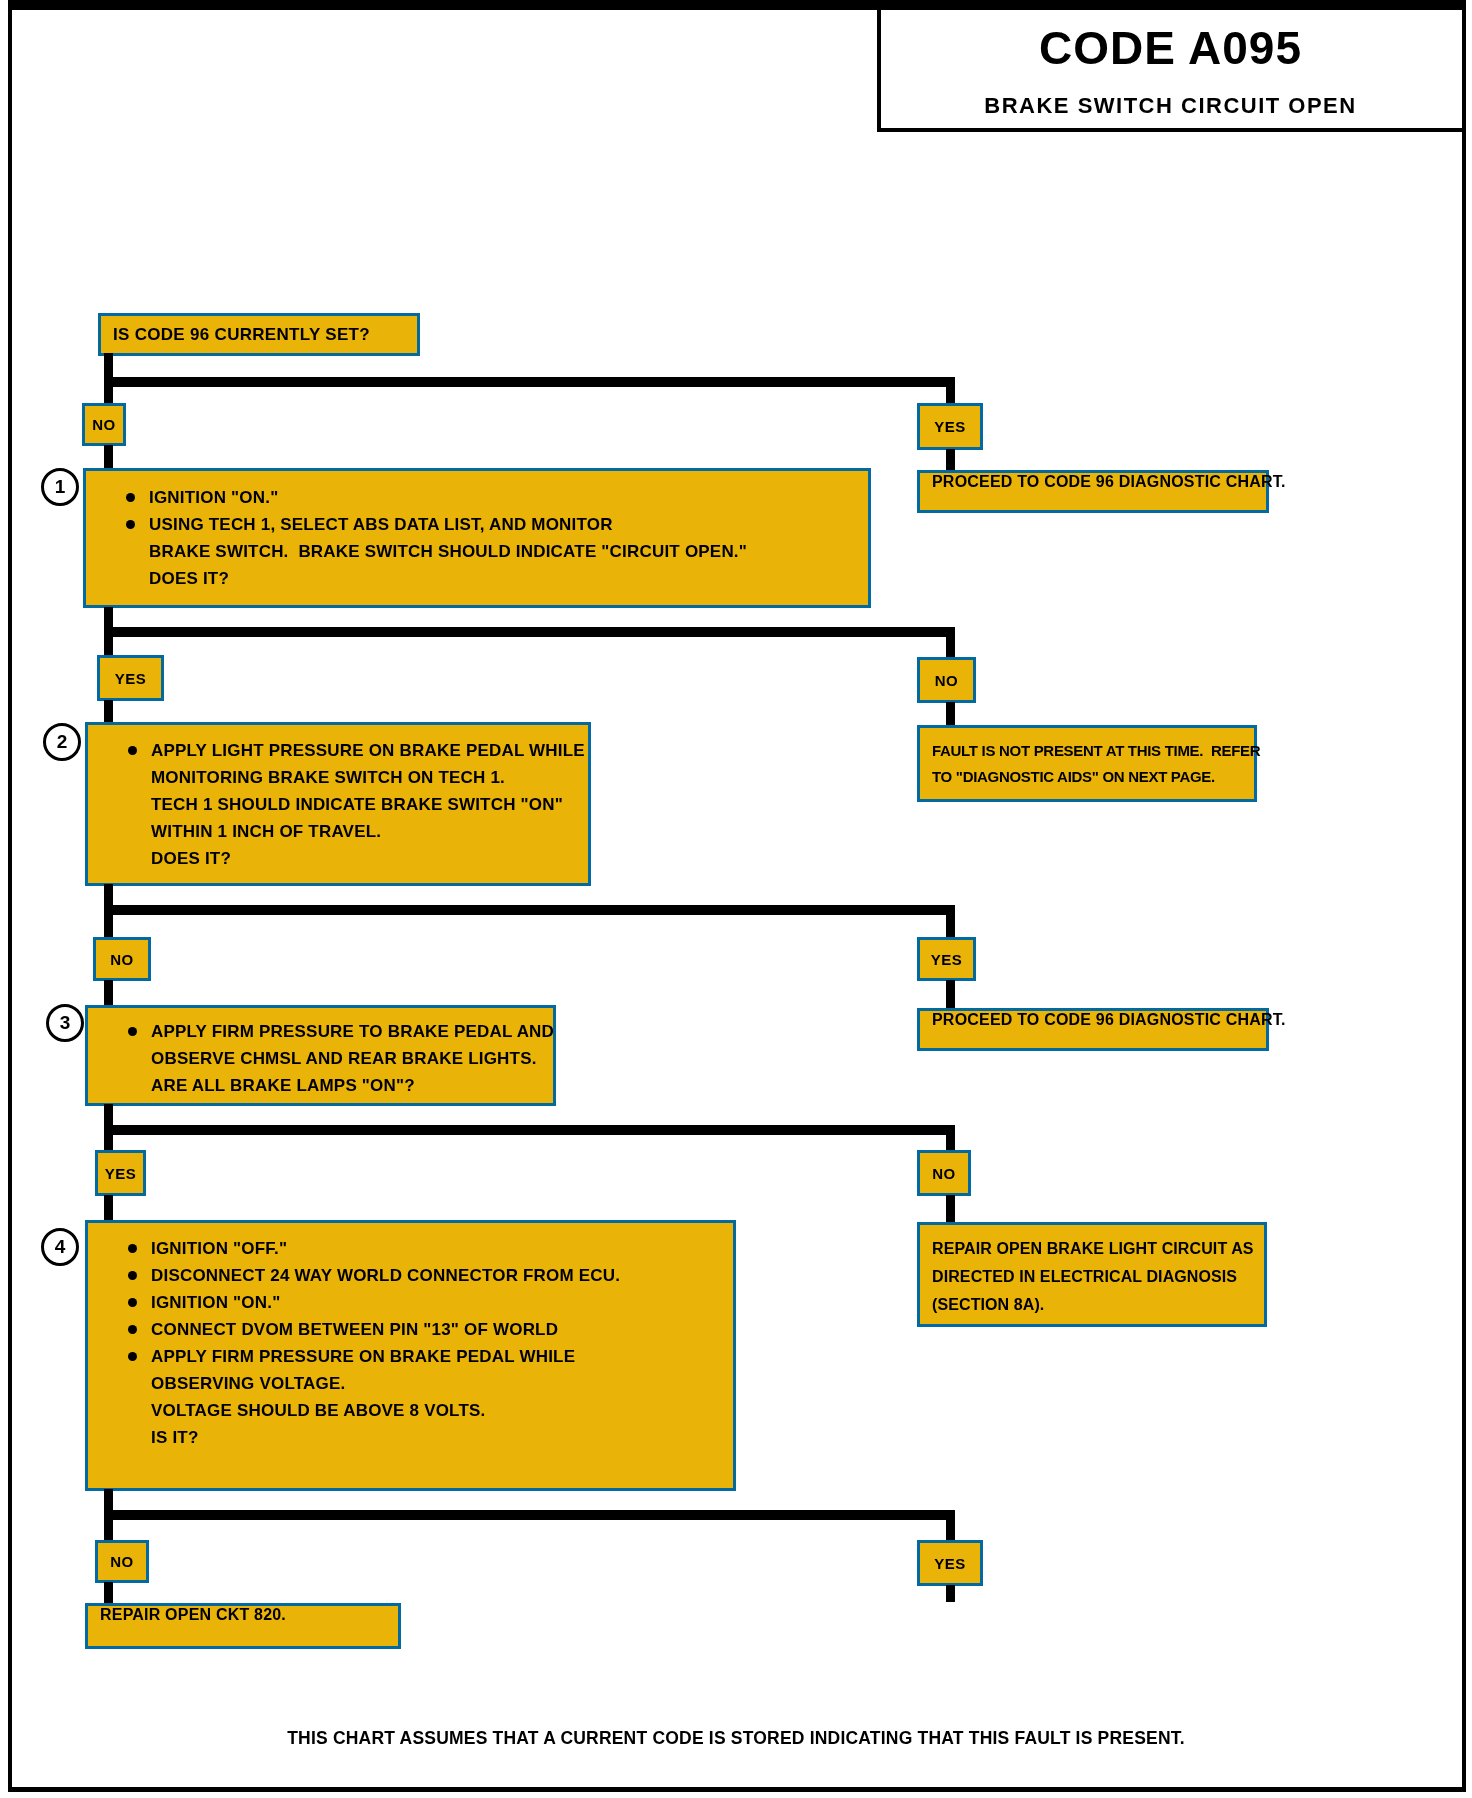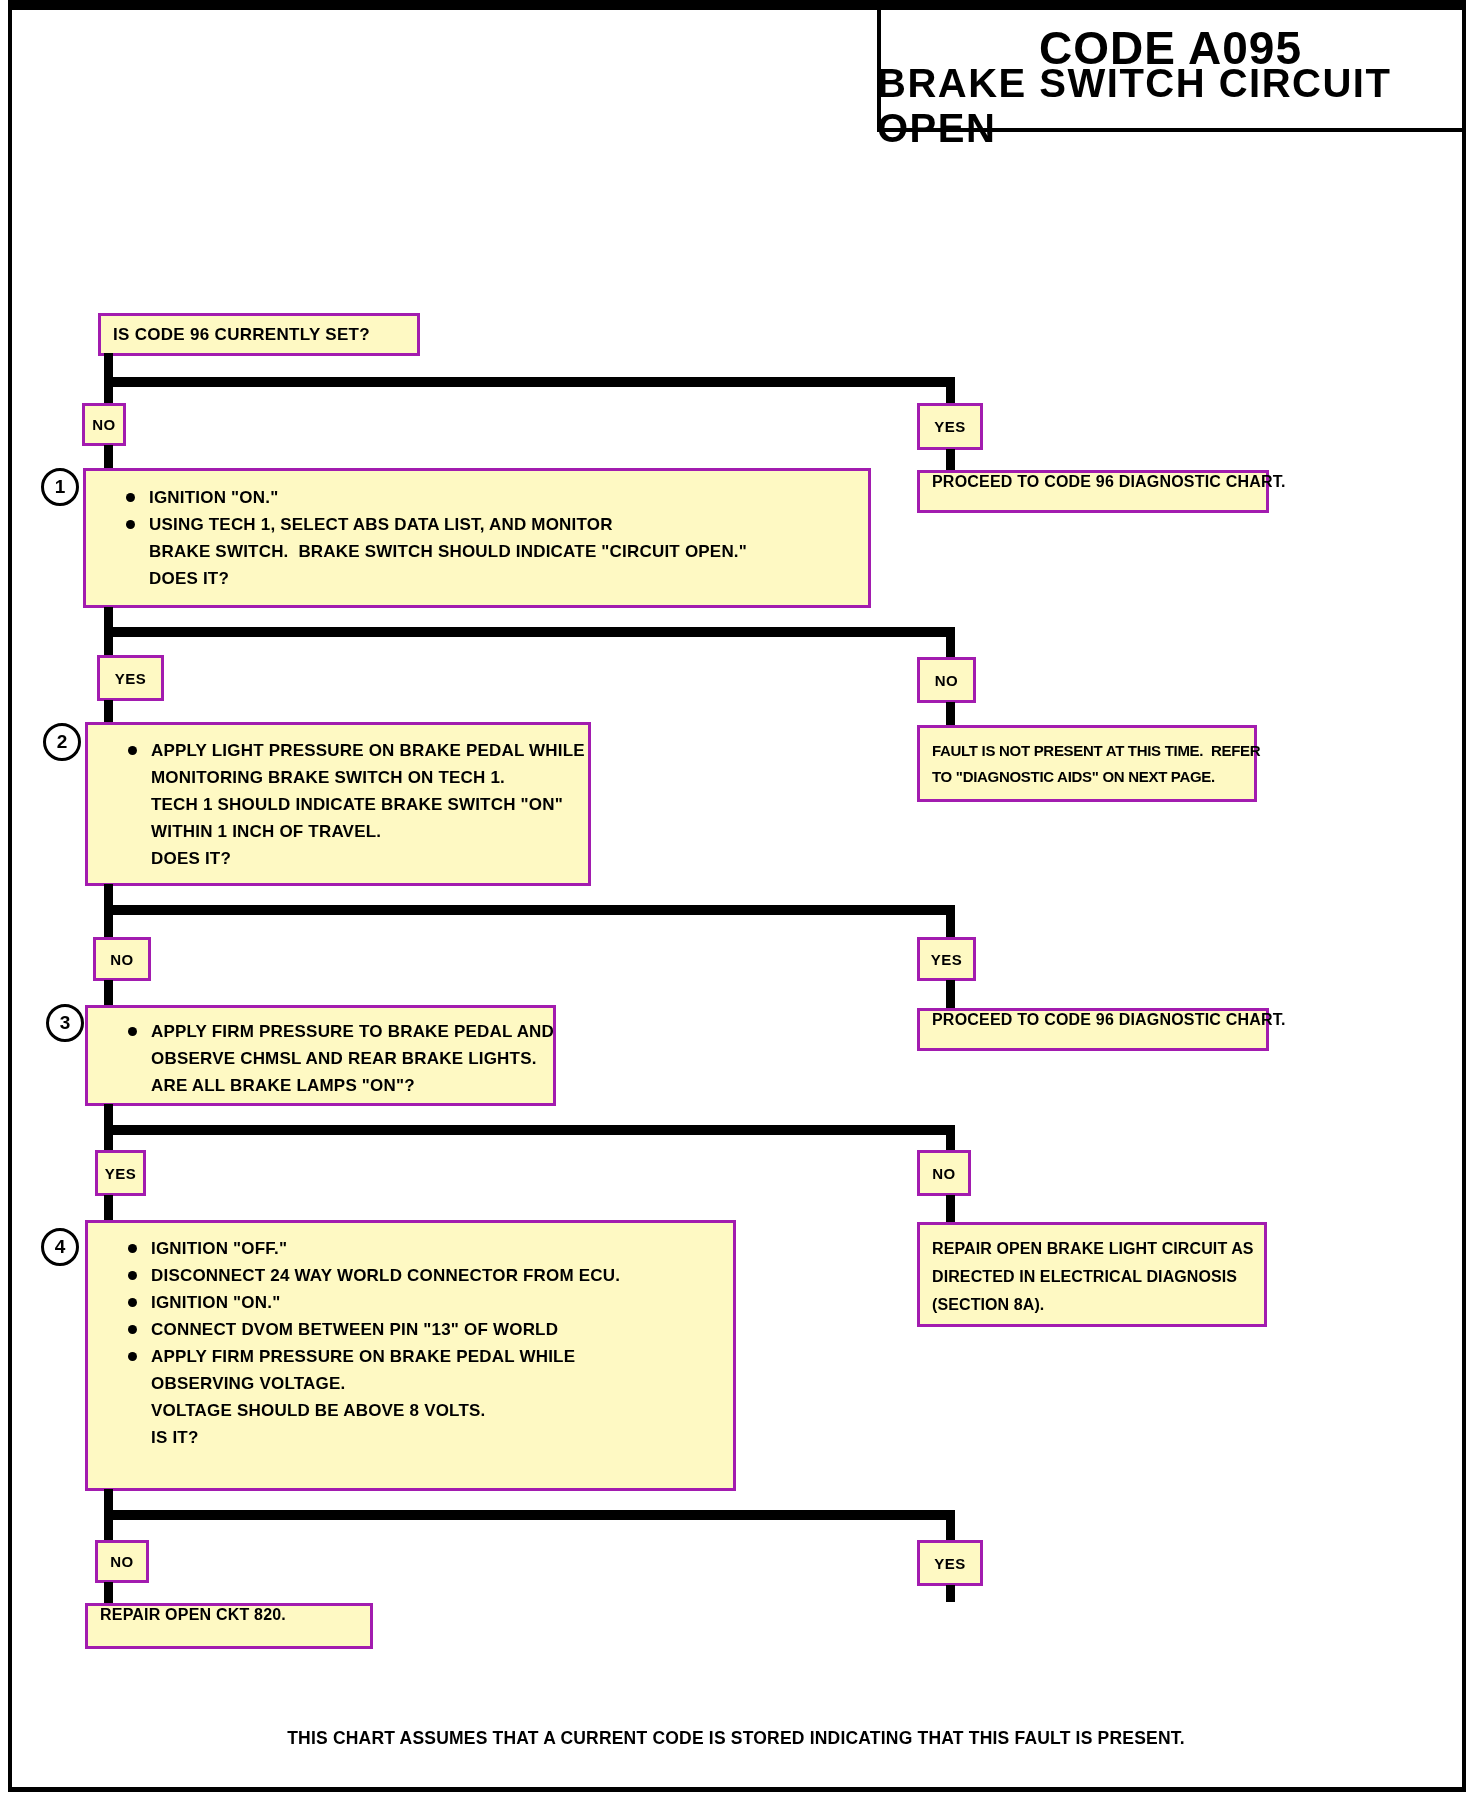--- a/index.html
+++ b/index.html
@@ -22,23 +22,23 @@
   }
   .vline,.hline,.conn{background:#000;}
   .title-code{
     left:877px;top:18px;width:587px;height:60px;
     display:flex;align-items:center;justify-content:center;
     font-size:46px;letter-spacing:1px;
   }
   .title-sub{
     left:877px;top:86px;width:587px;height:40px;
     display:flex;align-items:center;justify-content:center;
-    font-size:40px;letter-spacing:1.5px;
-  }
-  .box{border:3px solid #a21caf;background:#fef9c3;}
+    font-size:22px;letter-spacing:1.5px;
+  }
+  .box{border:3px solid #0369a1;background:#eab308;}
   .qbox{
     display:flex;align-items:center;
     padding-left:12px;font-size:17px;letter-spacing:.3px;
   }
   .tag{
     display:flex;align-items:center;justify-content:center;
     font-size:15px;letter-spacing:.5px;
   }
   .stepbox{padding-left:0;}
   .line{position:relative;padding-left:63px;font-size:17px;letter-spacing:.2px;height:27px;display:flex;align-items:center;}
@@ -247,19 +247,19 @@
 
   <div class="abs box tag" style="left:95px;top:1540px;width:54px;height:43px;">
       <span>NO</span>
     </div>
   <div class="abs box tag" style="left:917px;top:1540px;width:66px;height:46px;">
       <span>YES</span>
     </div>
   <div class="abs conn" style="left:104px;top:1582px;width:9px;height:22px;"></div>
   <div class="abs conn" style="left:946px;top:1585px;width:9px;height:17px;"></div>
 
-  <div class="abs box single" style="left:85px;top:1603px;width:288px;height:46px;">
+  <div class="abs box single" style="left:85px;top:1603px;width:316px;height:46px;">
     <span>REPAIR OPEN CKT 820.</span>
   </div>
 
   <div class="abs footer">THIS CHART ASSUMES THAT A CURRENT CODE IS STORED INDICATING THAT THIS FAULT IS PRESENT.</div>
 
 </div>
 
 </body></html>

